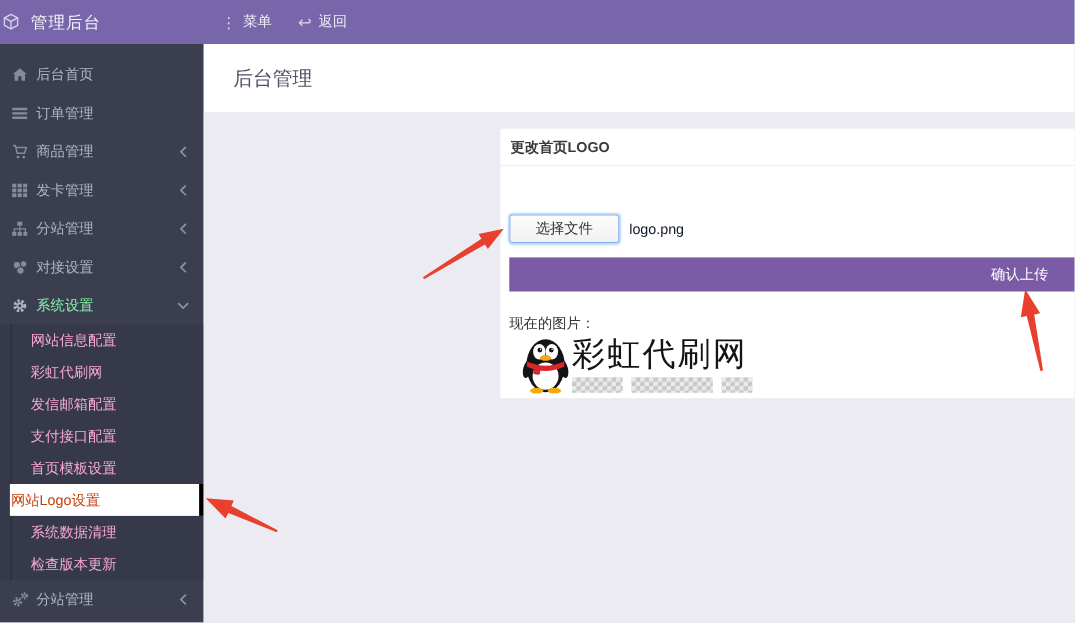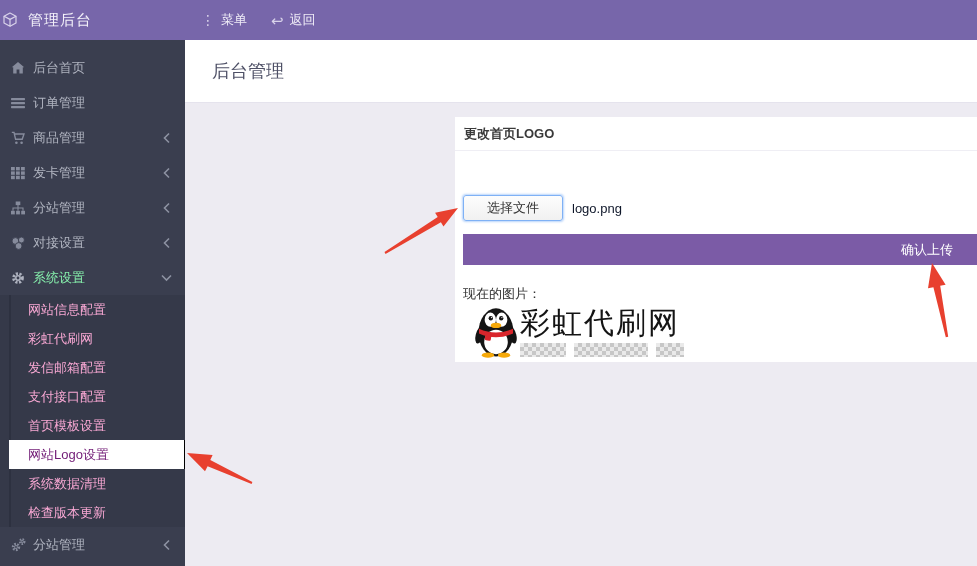--- a/index.html
+++ b/index.html
@@ -47,22 +47,22 @@
   .submenu { background: #353949; position: relative; }
   .submenu::before {
     content: ""; position: absolute; left: 9px; top: 0; bottom: 0;
     width: 2px; background: #2d3140;
   }
   .sub-item {
     height: 29px; line-height: 29px; padding-left: 28px;
     color: #f9a8d4; cursor: pointer; position: relative;
   }
   .sub-item.active {
-    margin-left: 9px; padding-left: 19px; background: #fff; color: #701a75;
-    border-right: 1px solid #000000; z-index: 1;
+    margin-left: 9px; padding-left: 1px; background: #fff; color: #c2410c;
+    border-right: 4px solid #000000; z-index: 1;
   }
 
   
   .main { flex: 1; display: flex; flex-direction: column; overflow: hidden; }
   .page-head {
     height: 63px; background: #fff; border-bottom: 1px solid #e5e3ed;
     display: flex; align-items: center; padding-left: 27px;
     font-size: 18px; color: #4e5066;
   }
   .content { flex: 1; background: #edebf2; position: relative; }

